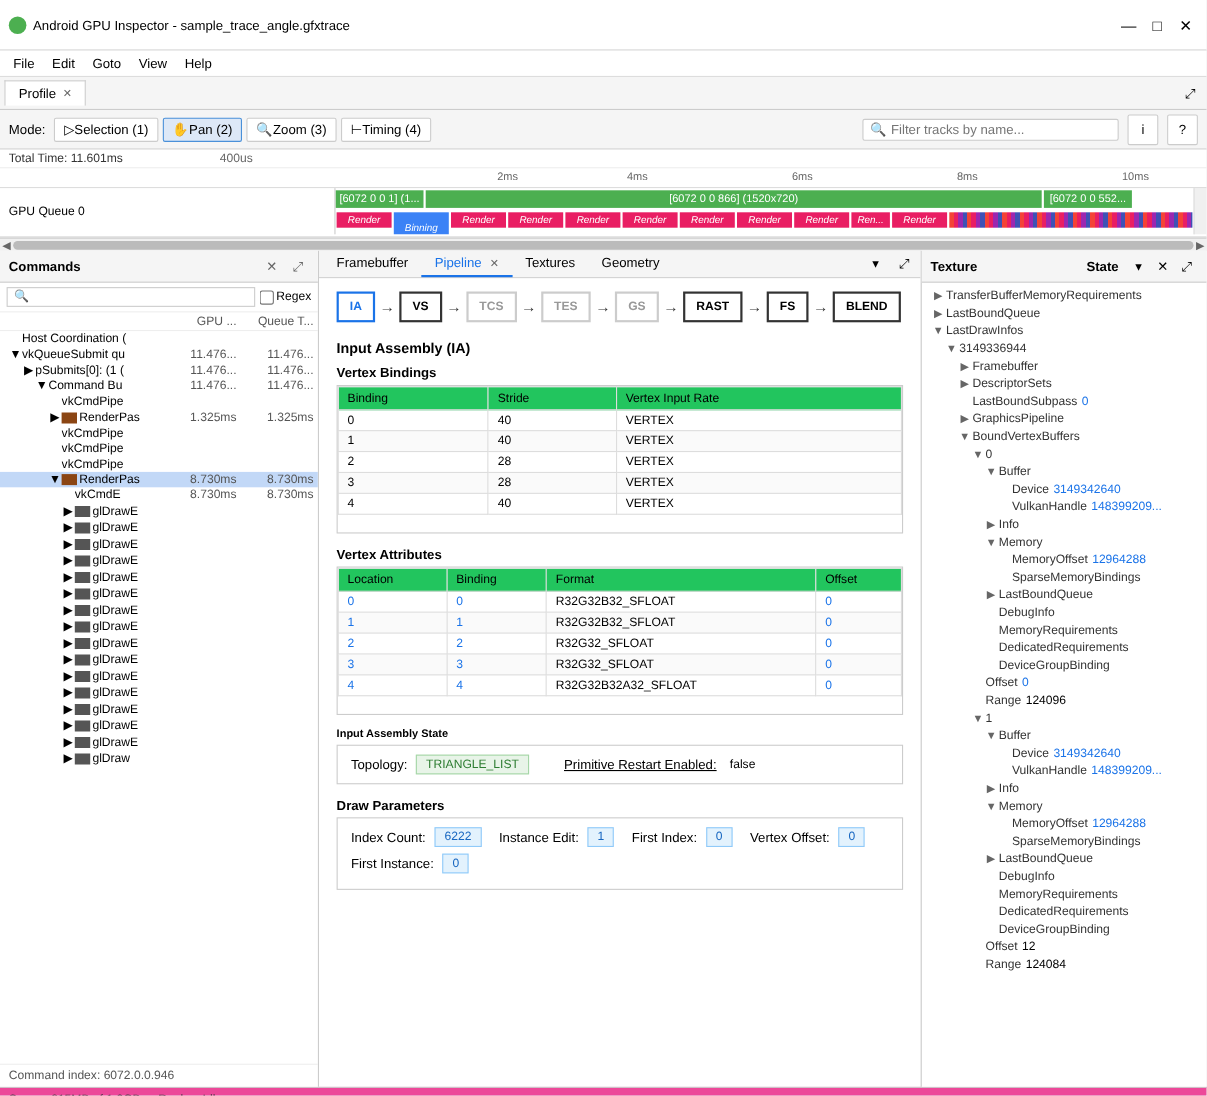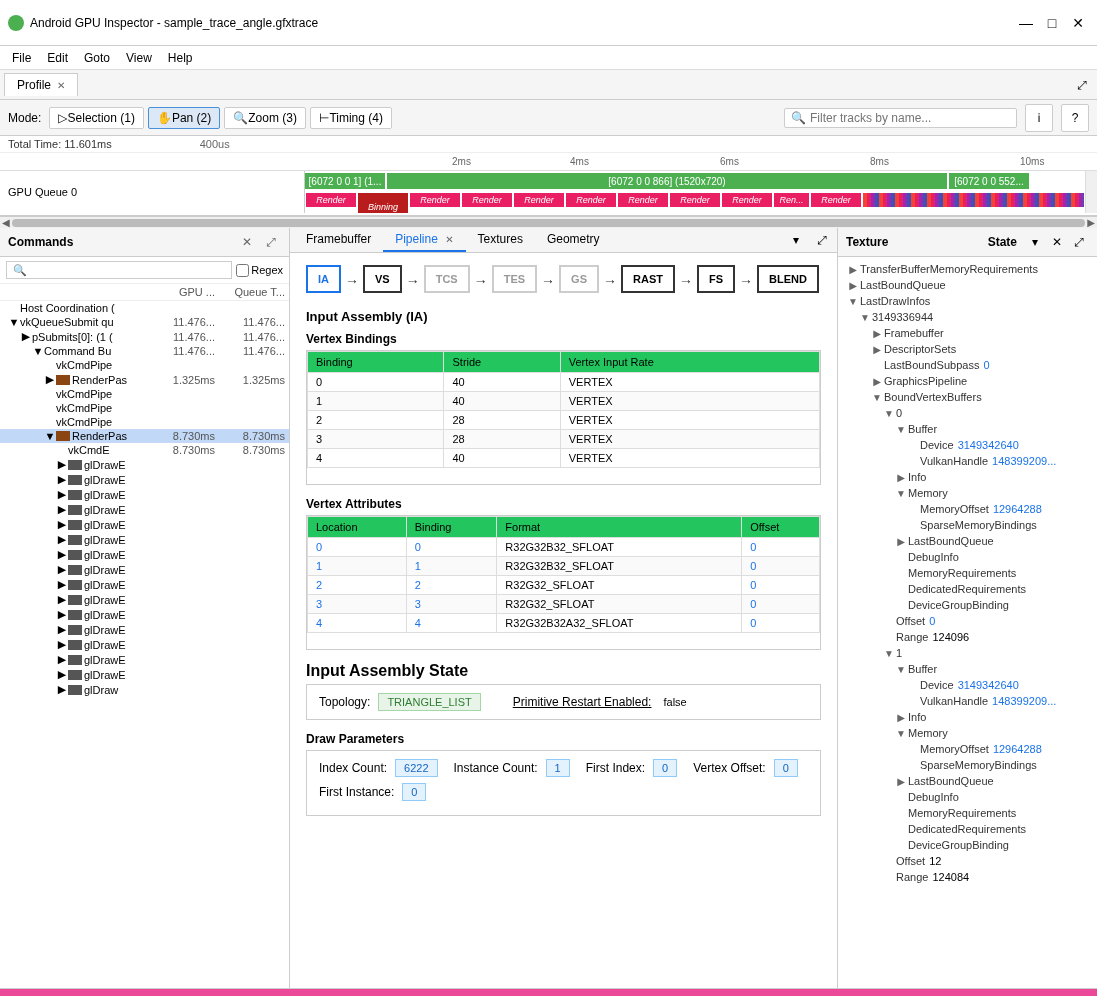--- a/index.html
+++ b/index.html
@@ -226,21 +226,21 @@
       </div>
       <div class="track-bar green-bar" style="left:82px; width:560px; top:2px; height:16px; position:absolute; font-size:10px; display:flex; align-items:center; justify-content:center; color:#fff;">
         <span>[6072 0 0 866] (1520x720)</span>
       </div>
       <div class="track-bar green-bar" style="left:644px; width:80px; top:2px; height:16px; position:absolute; font-size:10px; display:flex; align-items:center; justify-content:center; color:#fff; overflow:hidden;">
         <span>[6072 0 0 552...</span>
       </div>
 
       <div style="position:absolute; top:20px; left:0; display:flex; height:18px; width:100%;font-style:italic;">
         <div style="background:#E91E63; width:50px; height:14px; margin:2px 1px; display:flex; align-items:center; justify-content:center; font-size:9px; color:#fff; overflow:hidden;">Render</div>
-        <div style="background:#b91c1c; width:50px; height:28px; margin:2px 1px; display:flex; align-items:center; justify-content:center; font-size:9px; color:#fff; overflow:hidden;">Binning</div>
+        <div style="background:#3b82f6; width:50px; height:28px; margin:2px 1px; display:flex; align-items:center; justify-content:center; font-size:9px; color:#fff; overflow:hidden;">Binning</div>
         <div style="background:#E91E63; width:50px; height:14px; margin:2px 1px; display:flex; align-items:center; justify-content:center; font-size:9px; color:#fff; overflow:hidden;">Render</div>
         <div style="background:#E91E63; width:50px; height:14px; margin:2px 1px; display:flex; align-items:center; justify-content:center; font-size:9px; color:#fff; overflow:hidden;">Render</div>
         <div style="background:#E91E63; width:50px; height:14px; margin:2px 1px; display:flex; align-items:center; justify-content:center; font-size:9px; color:#fff; overflow:hidden;">Render</div>
         <div style="background:#E91E63; width:50px; height:14px; margin:2px 1px; display:flex; align-items:center; justify-content:center; font-size:9px; color:#fff; overflow:hidden;">Render</div>
         <div style="background:#E91E63; width:50px; height:14px; margin:2px 1px; display:flex; align-items:center; justify-content:center; font-size:9px; color:#fff; overflow:hidden;">Render</div>
         <div style="background:#E91E63; width:50px; height:14px; margin:2px 1px; display:flex; align-items:center; justify-content:center; font-size:9px; color:#fff; overflow:hidden;">Render</div>
         <div style="background:#E91E63; width:50px; height:14px; margin:2px 1px; display:flex; align-items:center; justify-content:center; font-size:9px; color:#fff; overflow:hidden;">Render</div>
         <div style="background:#E91E63; width:35px; height:14px; margin:2px 1px; display:flex; align-items:center; justify-content:center; font-size:9px; color:#fff; overflow:hidden;">Ren...</div>
         <div style="background:#E91E63; width:50px; height:14px; margin:2px 1px; display:flex; align-items:center; justify-content:center; font-size:9px; color:#fff; overflow:hidden;">Render</div>
         <div style="background: repeating-linear-gradient(90deg, #f44336 0px, #f44336 4px, #e91e63 4px, #e91e63 8px, #9c27b0 8px, #9c27b0 12px, #3f51b5 12px, #3f51b5 16px); flex:1; height:14px; margin:2px 1px;"></div>
@@ -460,20 +460,21 @@
           <span class="icon-box gl"></span>
           <span class="cmd-name">glDrawE</span>
         </div>
       <div class="cmd-row">
           <span class="indent" style="width:52px;"></span>
           <span class="expand-icon">▶</span>
           <span class="icon-box gl"></span>
           <span class="cmd-name">glDraw</span>
         </div>
     </div>
+    <div class="cmd-status">Command index: 6072.0.0.946</div>
   </div>
 
   <div class="center-panel">
     <div class="center-tabs">
       <span class="center-tab">Framebuffer</span>
       <span class="center-tab active">
         Pipeline
         <span class="close-btn">✕</span>
       </span>
       <span class="center-tab">Textures</span>
@@ -588,34 +589,34 @@
                   <td class="highlight">4</td>
                   <td class="highlight">4</td>
                   <td>R32G32B32A32_SFLOAT</td>
                   <td class="highlight">0</td>
                 </tr>
             </tbody>
           </table>
         </div>
       </div>
 
-      <div class="section-header" style="font-size:16px; margin-top:8px; margin-bottom:4px;">Input Assembly State</div>
+      <div class="section-header" style="font-size:10px; margin-top:8px; margin-bottom:4px;">Input Assembly State</div>
       <div class="state-row">
         <span class="state-label">Topology:</span>
         <span class="state-value">TRIANGLE_LIST</span>
         <span class="state-label2">Primitive Restart Enabled:</span>
         <span class="state-value2">false</span>
       </div>
 
       <div class="section-header" style="font-size:12px; margin-top:12px; margin-bottom:4px;">Draw Parameters</div>
       <div class="draw-params">
         <div class="draw-row">
           <span class="draw-label">Index Count:</span>
           <span class="draw-value">6222</span>
-          <span class="draw-label" style="margin-left:8px;">Instance Count:</span>
+          <span class="draw-label" style="margin-left:8px;">Instance Edit:</span>
           <span class="draw-value">1</span>
           <span class="draw-label" style="margin-left:8px;">First Index:</span>
           <span class="draw-value">0</span>
           <span class="draw-label" style="margin-left:8px;">Vertex Offset:</span>
           <span class="draw-value">0</span>
         </div>
         <div class="draw-row">
           <span class="draw-label">First Instance:</span>
           <span class="draw-value">0</span>
         </div>

